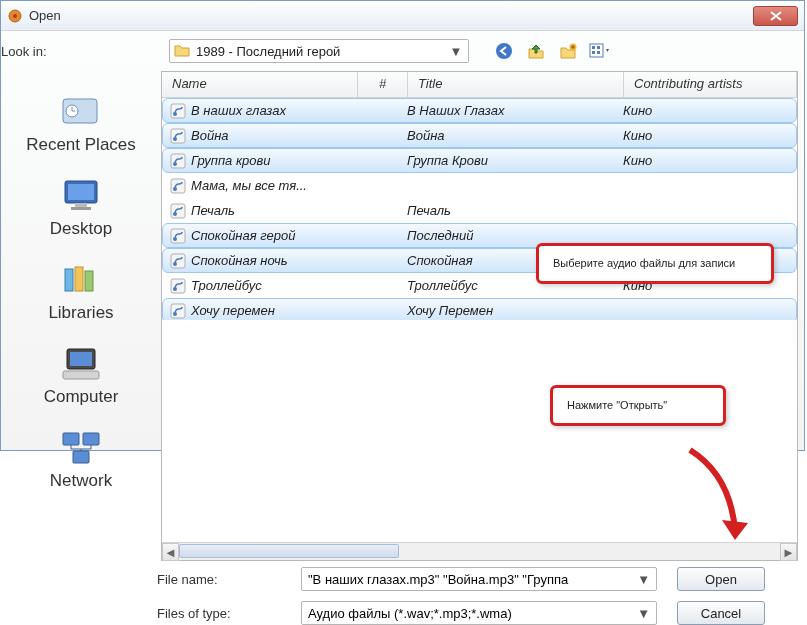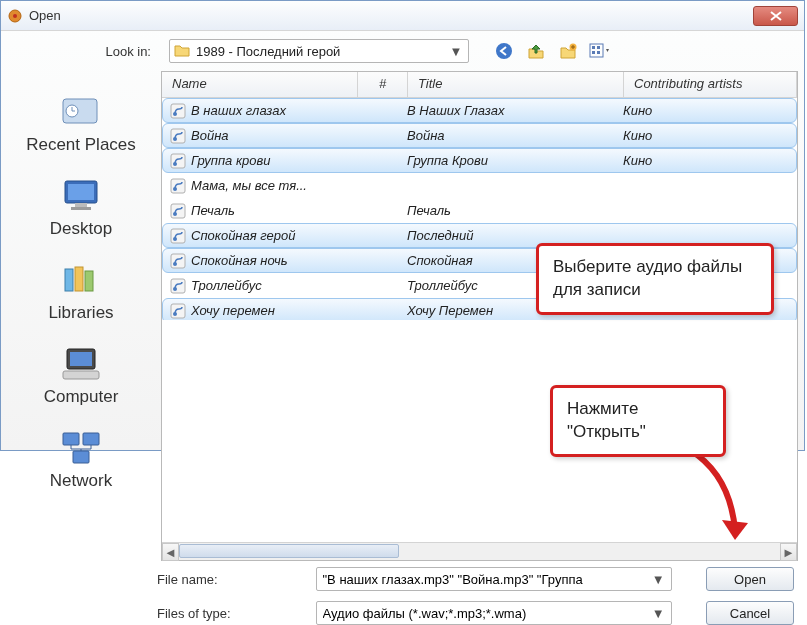--- a/index.html
+++ b/index.html
@@ -3,21 +3,21 @@
 <meta charset="utf-8">
 <style>
 *{box-sizing:border-box;margin:0;padding:0;font-family:"Segoe UI",Tahoma,Arial,sans-serif;font-size:13px;}
 body{background:#fff;width:807px;height:625px;overflow:hidden;position:relative;}
 .win{border:1px solid #7a9bc5;width:805px;height:451px;background:linear-gradient(#fdfefe,#f3f3f3);position:relative;}
 .titlebar{height:30px;background:linear-gradient(#fdfefe,#e8eef7);display:flex;align-items:center;padding:0 6px;border-bottom:1px solid #d6d6d6;}
 .titlebar .ico{width:16px;height:16px;margin-right:6px;display:flex;align-items:center;justify-content:center;}
 .titlebar .ttl{flex:1;color:#333;}
 .closebtn{width:45px;height:20px;background:linear-gradient(#e58b80,#c9574a);border:1px solid #a04339;border-radius:3px;display:flex;align-items:center;justify-content:center;color:#fff;}
 .toprow{display:flex;align-items:center;padding:8px 12px 8px 0;gap:8px;}
-.lbl-lookin{width:160px;text-align:right;padding-right:10px;color:#333;padding-left:12px;}
+.lbl-lookin{width:160px;text-align:left;padding-right:10px;color:#333;}
 .combo{flex:0 0 300px;height:24px;border:1px solid #b5b5b5;background:#fff;display:flex;align-items:center;padding:0 4px;position:relative;border-radius:2px;}
 .combo .fico{width:16px;height:16px;margin-right:6px;}
 .combo .ctxt{flex:1;color:#222;}
 .combo .carrow{width:16px;text-align:center;color:#555;}
 .tbicons{display:flex;gap:6px;margin-left:14px;}
 .tbico{width:26px;height:24px;display:flex;align-items:center;justify-content:center;border:1px solid transparent;border-radius:3px;}
 .body{display:flex;height:490px;}
 .places{width:160px;display:flex;flex-direction:column;align-items:center;padding-top:14px;gap:8px;}
 .place{display:flex;flex-direction:column;align-items:center;width:100%;padding:6px 0;}
 .place .pico{width:48px;height:40px;display:flex;align-items:center;justify-content:center;margin-bottom:4px;}
@@ -32,27 +32,27 @@
 .rico{width:18px;height:18px;margin:0 4px 0 6px;flex-shrink:0;display:flex;align-items:center;justify-content:center;}
 .rc1{width:166px;overflow:hidden;white-space:nowrap;text-overflow:ellipsis;color:#222;}
 .rc2{width:50px;}
 .rc3{width:216px;overflow:hidden;white-space:nowrap;text-overflow:ellipsis;color:#222;}
 .rc4{flex:1;color:#222;}
 .scroll{height:18px;background:#f0f0f0;border-top:1px solid #d4d4d4;position:relative;}
 .scroll .thumb{position:absolute;left:17px;top:1px;height:14px;width:220px;background:linear-gradient(#e8eef6,#cfdcec);border:1px solid #a9bcd4;border-radius:2px;}
 .scroll .sar{position:absolute;top:0;width:17px;height:18px;display:flex;align-items:center;justify-content:center;color:#666;background:linear-gradient(#f7f7f7,#e4e4e4);border:1px solid #c7c7c7;}
 .scroll .sar.l{left:0;} .scroll .sar.r{right:0;}
 .botrows{padding:6px 10px 0 0;}
-.brow{display:flex;align-items:center;margin-bottom:10px;justify-content:space-between;}
+.brow{display:flex;align-items:center;margin-bottom:10px;}
 .blbl2{width:300px;text-align:left;padding-left:156px;color:#333;}
 .bcombo{width:356px;height:24px;border:1px solid #b5b5b5;background:#fff;display:flex;align-items:center;padding:0 6px;border-radius:2px;}
 .bcombo .btxt{flex:1;overflow:hidden;white-space:nowrap;}
 .bcombo .barr{color:#555;}
 .btn{width:88px;height:24px;margin-left:20px;background:linear-gradient(#fdfdfd,#e4e9ef);border:1px solid #8a9db5;border-radius:3px;display:flex;align-items:center;justify-content:center;color:#222;}
-.callout{position:absolute;background:#fff;border:3px solid #d42020;border-radius:6px;padding:10px 14px;color:#222;font-size:17px;line-height:1.35;box-shadow:2px 2px 5px rgba(0,0,0,.2);z-index:10;}
+.callout{position:absolute;background:#fff;border:3px solid #d42020;border-radius:6px;padding:10px 14px;color:#222;font-size:11px;line-height:1.35;box-shadow:2px 2px 5px rgba(0,0,0,.2);z-index:10;}
 .call1{left:536px;top:243px;width:238px;}
 .call2{left:550px;top:385px;width:176px;}
 .arrow{position:absolute;z-index:9;}
 svg{display:block;}
 </style>
 </head>
 <body>
 
 <div class="win">
 

